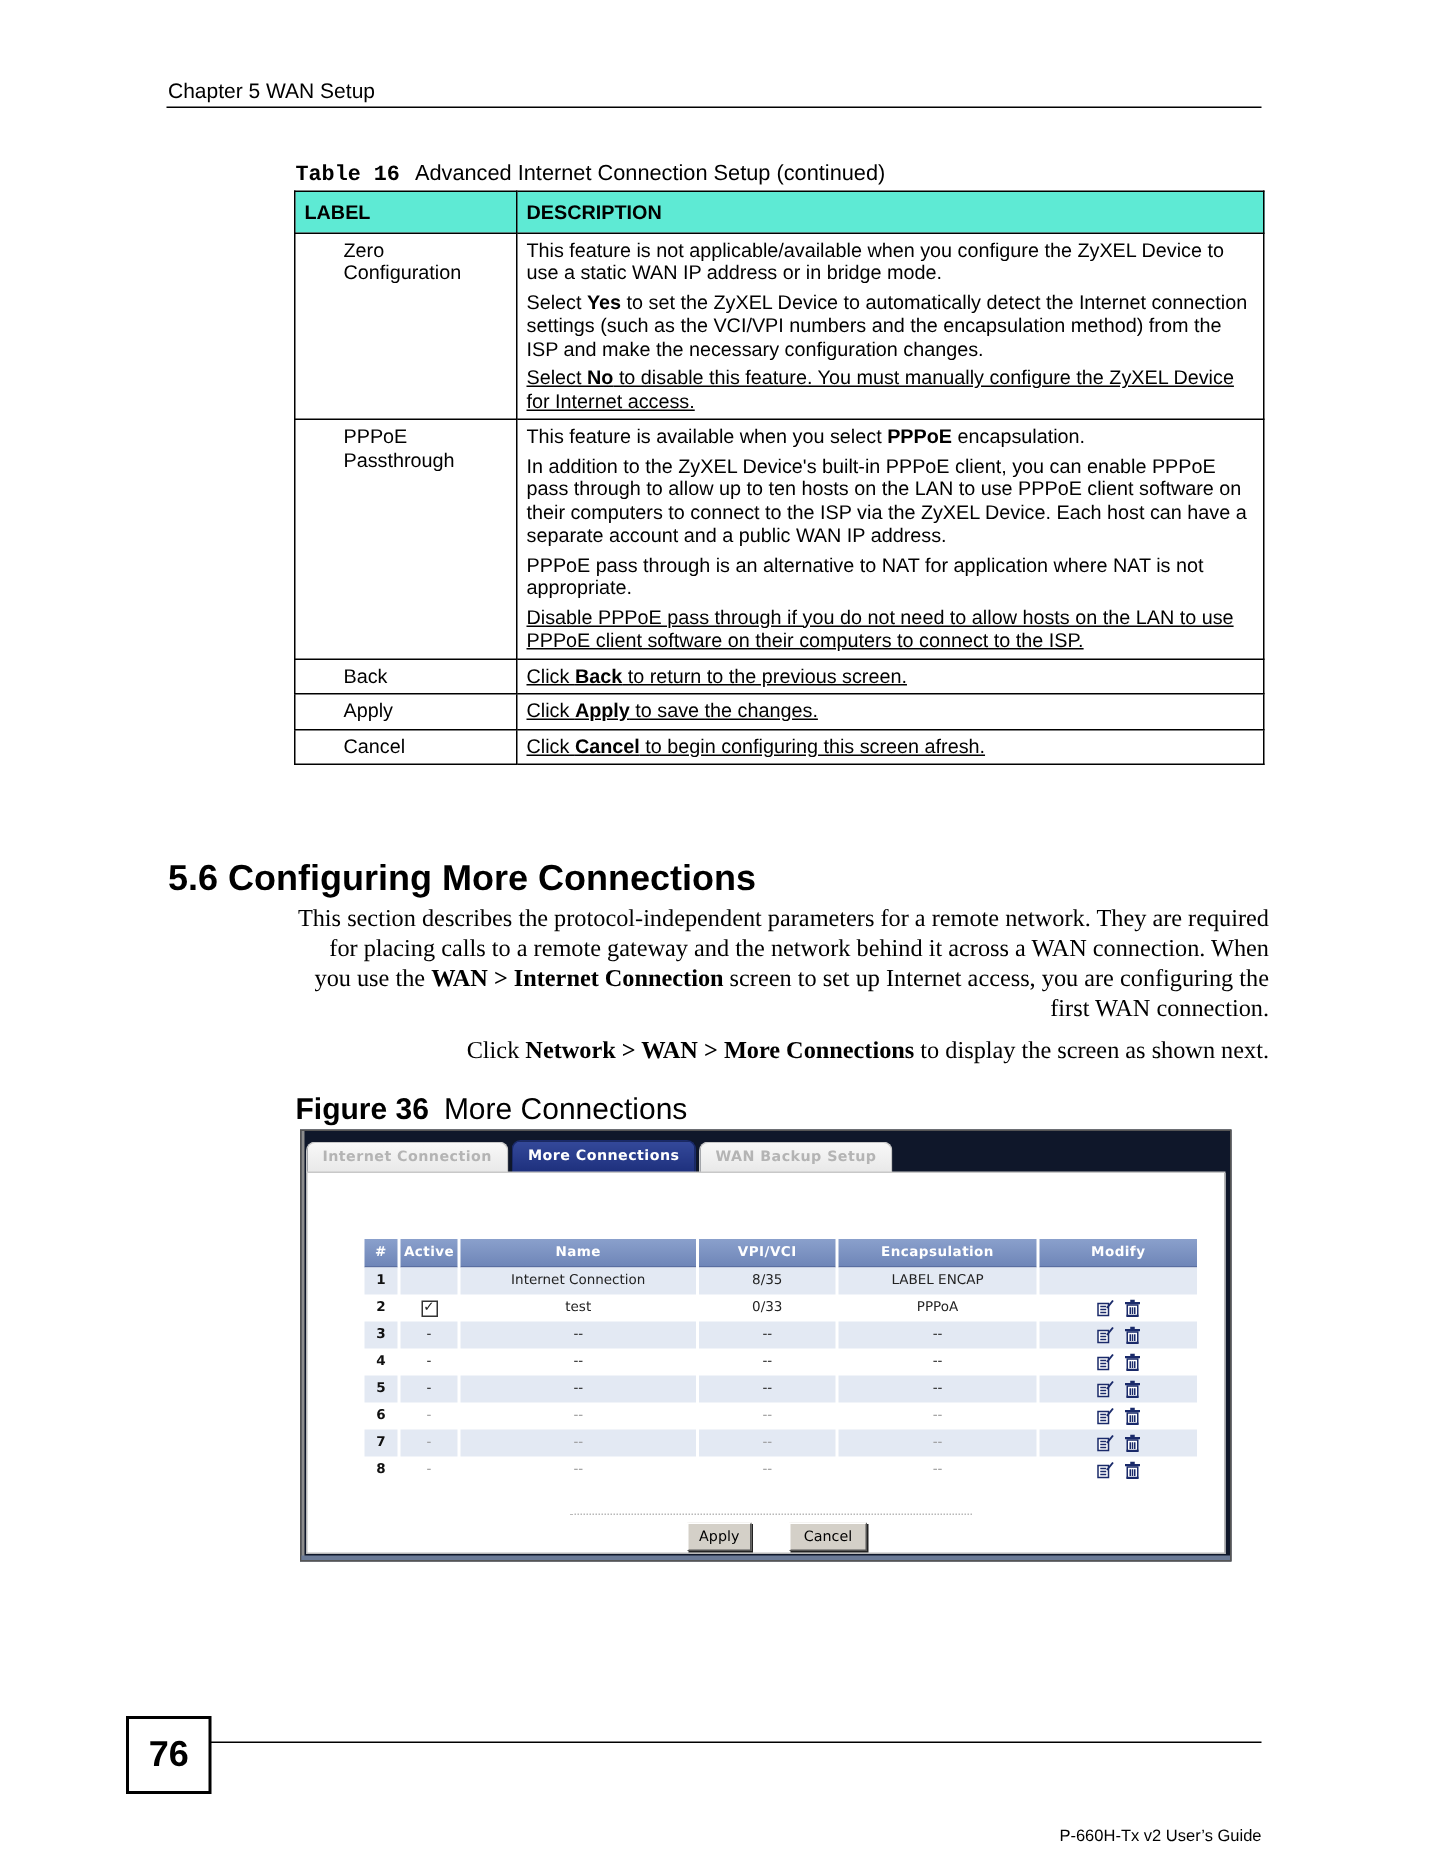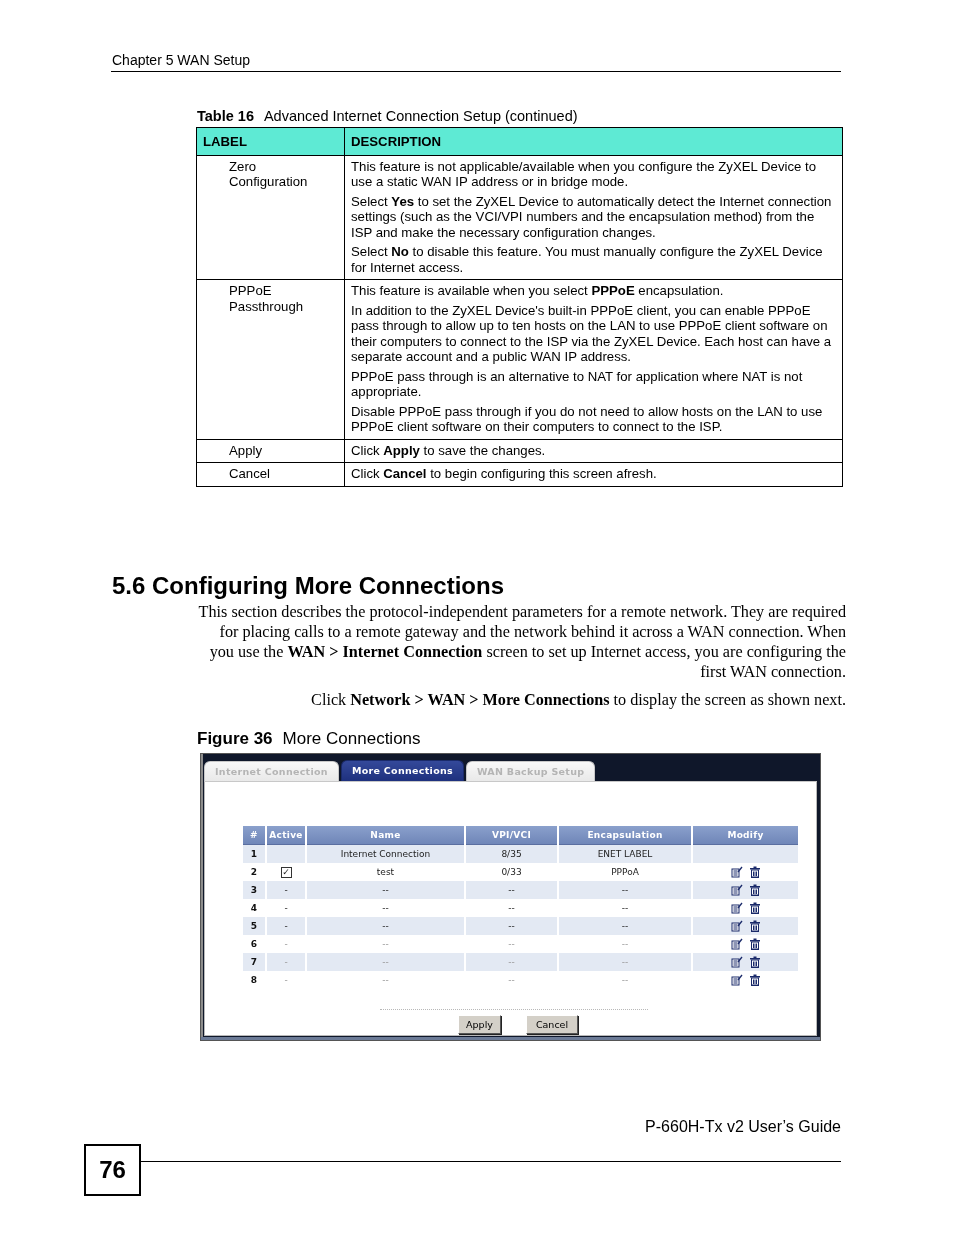--- a/index.html
+++ b/index.html
@@ -1,32 +1,32 @@
 <!DOCTYPE html>
 <html><head>
 <meta charset="utf-8">
 <style>
   html, body { margin:0; padding:0; background:#fff; }
   body { width:954px; height:1235px; position:relative; font-family:"Liberation Sans", sans-serif; color:#000; overflow:hidden; }
   .abs { position:absolute; }
   .chapter { left:112px; top:52px; font-size:14px; }
   .top-rule { left:111px; top:71px; width:730px; height:1px; background:#000; }
   .tbl-caption { left:197px; top:108px; font-size:14.5px; }
-  .tbl-caption b { margin-right:10px; }
+  .tbl-caption b { margin-right:10px;font-family:Liberation Mono, monospace; }
   table.doc { position:absolute; left:196px; top:127px; width:647px; border-collapse:collapse; font-size:13.2px; line-height:15.5px; }
   table.doc td, table.doc th { border:1px solid #000; vertical-align:top; padding:3px 6px 4px 6px; text-align:left; }
   table.doc th { background:#5eead4; font-weight:bold; font-size:13.2px; padding:6px 6px 5px 6px; }
   table.doc td.lbl { width:109px;padding-left:32px; }
   table.doc p { margin:0 0 4px 0; }
-  table.doc p:last-child { margin-bottom:0; }
+  table.doc p:last-child { margin-bottom:0;text-decoration:underline; }
   .h2 { left:112px; top:556px; font-size:24px; font-weight:bold;margin-top:16px; }
   .para { left:196px; width:650px; font-family:"Liberation Serif", serif; font-size:16.2px; line-height:20px;text-align:right; }
   .p1 { top:602px; }
   .p2 { top:690px; }
-  .fig-caption { left:197px; top:729px; font-size:17px; }
+  .fig-caption { left:197px; top:729px; font-size:20px; }
   .fig-caption b { margin-right:10px; }
   
   .fig { left:200px; top:753px; width:621px; height:288px; border:1px solid #555; background:#0f172a; box-sizing:border-box; }
   .fig-inner { position:absolute; left:3px; top:28px; width:613px; height:254px; background:#fff; border:1px solid #b9b9b9; border-top:none; box-sizing:border-box; }
   .fig-bottom { position:absolute; left:0; bottom:0; width:619px; height:3px; background:#6b7a96; }
   .fig-left { position:absolute; left:0; top:0; width:2px; height:100%; background:#8c8c8c; }
   .tabbar { position:absolute; left:3px; top:5px; height:23px; display:flex; align-items:flex-end; }
   .tab { height:20px; padding:0 10px; margin-right:2px; border:1px solid #c8c8c8; border-bottom:none; border-radius:6px 6px 0 0; background:linear-gradient(#f8f8f8,#e8e8e8); color:#b4b4b4; font-family:"DejaVu Sans", sans-serif; font-size:9.5px; font-weight:bold; line-height:20px; letter-spacing:0.3px; }
   .tab.active { background:linear-gradient(#34499a,#1d2f7c); color:#fff; height:21px; border-color:#1a2a6a; }
   .tab-line { position:absolute; left:3px; top:27px; width:613px; height:1px; background:#c8c8c8; }
@@ -39,21 +39,21 @@
   table.conn tr.dim td.num { color:#111; }
   .chk { display:inline-block; width:9px; height:9px; border:1px solid #333; background:#fff; font-size:9px; line-height:9px; vertical-align:middle; }
   .ico { display:inline-block; width:12px; height:12px; vertical-align:middle; margin:0 3px; }
   .dotline { position:absolute; left:175px; top:227px; width:268px; border-top:1px dotted #b8b8b8; }
   .btn { position:absolute; top:233px; height:17px; border:1px solid; border-color:#fff #555 #555 #fff; background:#d4d0c8; font-family:"DejaVu Sans", sans-serif; font-size:9.5px; line-height:17px; text-align:center; box-shadow:1px 1px 0 #222; }
   .btn-apply { left:253px; width:41px; }
   .btn-cancel { left:321px; width:50px; }
   
   .page-box { left:84px; top:1144px; width:53px; height:48px; border:2px solid #000; font-size:24px; font-weight:bold; text-align:center; line-height:48px; }
   .bottom-rule { left:140px; top:1161px; width:701px; height:1px; background:#000; }
-  .guide { right:113px; top:1118px; font-size:16px; }
+  .guide { right:113px; top:1218px; font-size:11px; }
 </style>
 </head>
 <body>
 
 <div class="abs chapter">Chapter 5 WAN Setup</div>
 <div class="abs top-rule"></div>
 
 <div class="abs tbl-caption"><b>Table 16</b><span>Advanced Internet Connection Setup (continued)</span></div>
 
 <table class="doc">
@@ -72,20 +72,26 @@
           <p><span>Select </span><b>No</b><span> to disable this feature. You must manually configure the ZyXEL Device for Internet access.</span></p>
         </td>
       </tr>
       <tr>
         <td class="lbl">PPPoE Passthrough</td>
         <td>
           <p><span>This feature is available when you select </span><b>PPPoE</b><span> encapsulation.</span></p>
           <p>In addition to the ZyXEL Device's built-in PPPoE client, you can enable PPPoE pass through to allow up to ten hosts on the LAN to use PPPoE client software on their computers to connect to the ISP via the ZyXEL Device. Each host can have a separate account and a public WAN IP address.</p>
           <p>PPPoE pass through is an alternative to NAT for application where NAT is not appropriate.</p>
           <p>Disable PPPoE pass through if you do not need to allow hosts on the LAN to use PPPoE client software on their computers to connect to the ISP.</p>
+        </td>
+      </tr>
+      <tr>
+        <td class="lbl">Back</td>
+        <td>
+          <p><span>Click </span><b>Back</b><span> to return to the previous screen.</span></p>
         </td>
       </tr>
       <tr>
         <td class="lbl">Apply</td>
         <td>
           <p><span>Click </span><b>Apply</b><span> to save the changes.</span></p>
         </td>
       </tr>
       <tr>
         <td class="lbl">Cancel</td>
@@ -121,21 +127,21 @@
         <th style="width:132px">Encapsulation</th>
         <th style="width:105px">Modify</th>
       </tr>
         </thead>
       <tbody id="conn-body">
           <tr class="odd">
             <td class="num">1</td>
             <td></td>
             <td>Internet Connection</td>
             <td>8/35</td>
-            <td>ENET LABEL</td>
+            <td>LABEL ENCAP</td>
             <td></td>
           </tr>
           <tr class="">
             <td class="num">2</td>
             <td><span class="chk">✓</span></td>
             <td>test</td>
             <td>0/33</td>
             <td>PPPoA</td>
             <td><span><svg class="ico" viewBox="0 0 12 12">
                   <rect x="1" y="3" width="7" height="8" fill="#fff" stroke="#1a2a6a"></rect>

